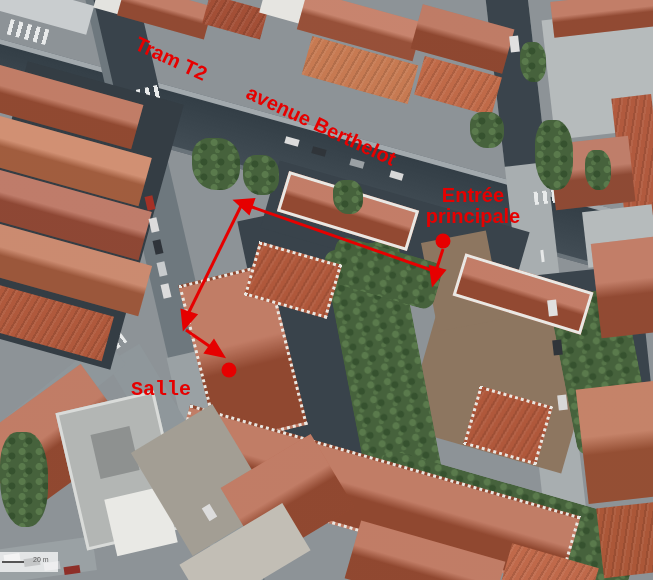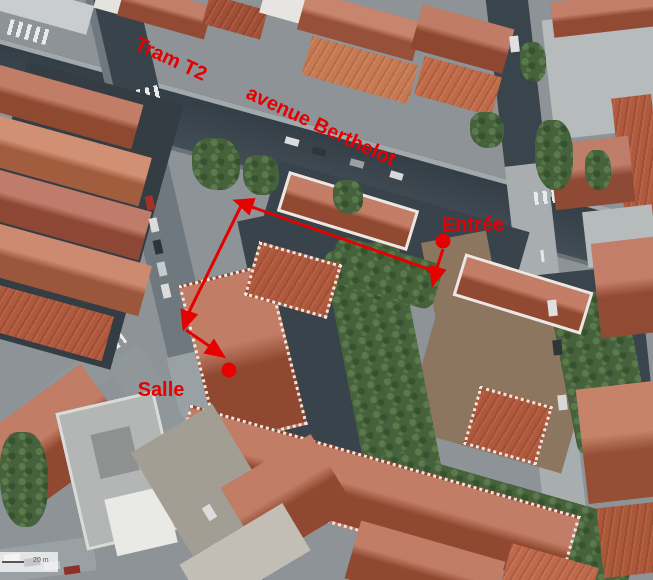--- a/index.html
+++ b/index.html
@@ -169,25 +169,26 @@
 
       <circle cx="443" cy="241" r="7.5" stroke="none"></circle>
       <circle cx="229" cy="370" r="7.5" stroke="none"></circle>
     </g>
   </svg>
 
   <div class="label" style="left:171px;top:59px;transform:translate(-50%,-50%) rotate(25deg);">Tram T2</div>
 
   <div class="label" style="left:321px;top:126px;transform:translate(-50%,-50%) rotate(25deg);">avenue Berthelot</div>
 
-  <div class="label" style="left:473px;top:206px;transform:translate(-50%,-50%);margin-top:18px;">
+  <div class="label" style="left:473px;top:206px;transform:translate(-50%,-50%);">
     <div>Entrée</div>
+    <div>principale</div>
   </div>
 
-  <div class="label" style="left:161px;top:389px;transform:translate(-50%,-50%);">
+  <div class="label" style="left:161px;top:389px;transform:translate(-50%,-50%);font-family:Liberation Mono, monospace;">
     <div>Salle</div>
   </div>
 
   <div id="scalebar">
     <div class="line"></div>
     <div class="txt">20 m</div>
   </div>
 
 </div>
 

